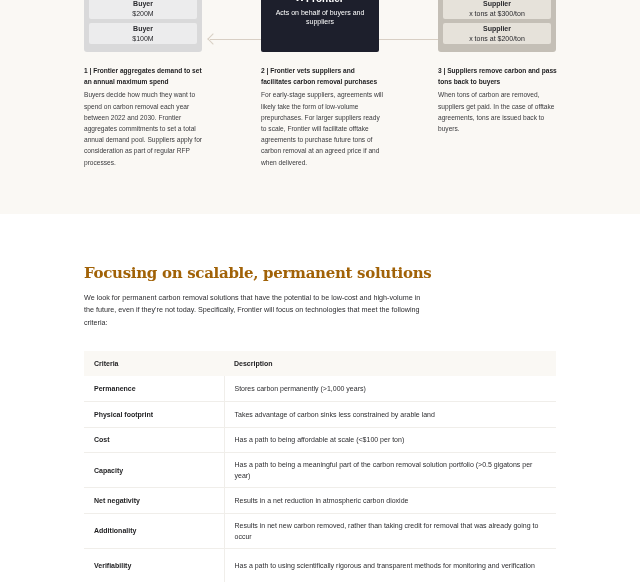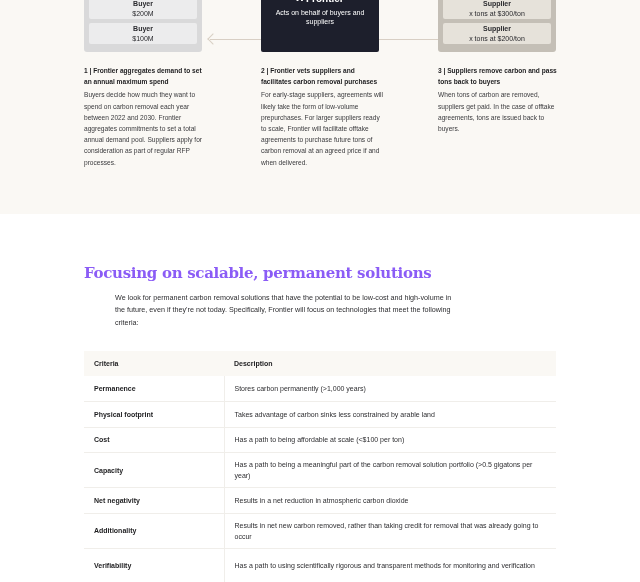--- a/index.html
+++ b/index.html
@@ -25,22 +25,22 @@
   .arrow-right { left: 379px; width: 59px; }
   .arrow-head { position: absolute; left: 209px; top: 35px; width: 8px; height: 8px; border-left: 1px solid #d8cfc4; border-bottom: 1px solid #d8cfc4; transform: rotate(45deg); }
 
   .step { position: absolute; top: 65px; width: 124px; font-size: 6.6px; line-height: 11.2px; color: #2d2d30; }
   .step-title { font-weight: bold; color: #1d1d1f; display: block; margin-bottom: 2px; }
   .step-body { display: block; color: #3a3a3d; }
   .step-1 { left: 84px; }
   .step-2 { left: 261px; }
   .step-3 { left: 438px; }
 
-  .section-title { position: absolute; left: 84px; top: 264px; font-family: "DejaVu Serif", "Liberation Serif", serif; font-size: 15px; color: #8b5cf6; letter-spacing: -0.3px; }
-  .section-intro { position: absolute; left: 84px; top: 292px; width: 340px; font-size: 7.2px; line-height: 12.4px; color: #2d2d30; margin-left: 31px; }
+  .section-title { position: absolute; left: 84px; top: 264px; font-family: "DejaVu Serif", "Liberation Serif", serif; font-size: 15px; color: #a16207; letter-spacing: -0.3px; }
+  .section-intro { position: absolute; left: 84px; top: 292px; width: 340px; font-size: 7.2px; line-height: 12.4px; color: #2d2d30; }
 
   .criteria-table { position: absolute; left: 84px; top: 351px; width: 472px; border-collapse: collapse; font-size: 7px; color: #2d2d30; }
   .criteria-table th { background: #faf8f4; height: 25px; text-align: left; font-weight: bold; color: #1d1d1f; padding: 0 10px; }
   .criteria-table td { padding: 0 10px; border-bottom: 1px solid #f0eeea; vertical-align: middle; line-height: 11px; }
   .criteria-table td.crit { font-weight: bold; color: #1d1d1f; width: 140px; border-right: 1px solid #f0eeea; }
   .criteria-table td.desc { padding-left: 10px; }
   .r-short td { height: 25.5px; }
   .r-tall td { height: 35px; }
 </style>
 </head>

